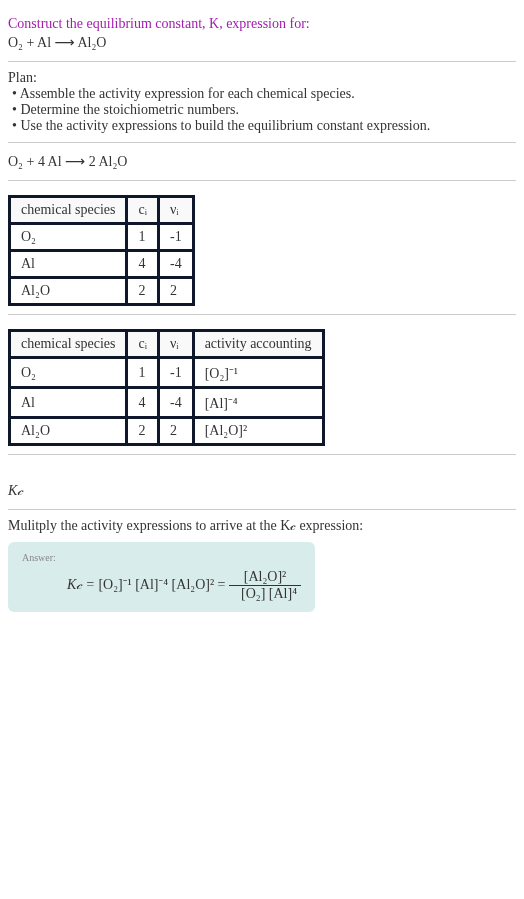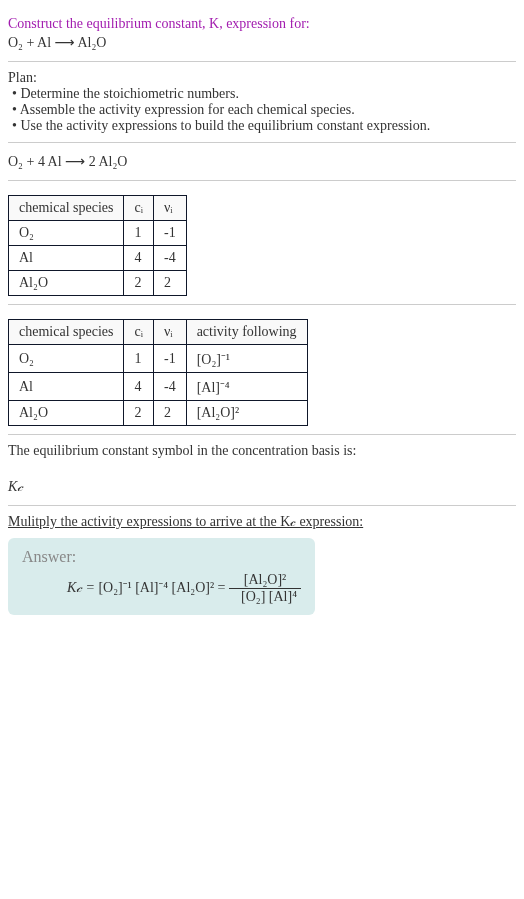--- a/index.html
+++ b/index.html
@@ -17,55 +17,55 @@
       padding: 8px 0;
     }
     .prompt { color: #a21caf; margin-bottom: 2px; }
     .eq { margin: 2px 0; }
     .bullet { margin-left: 4px; }
     table.data {
       border-collapse: collapse;
       margin-top: 6px;
     }
     table.data th, table.data td {
-      border: 1px solid #0f172a;
+      border: 3px solid #0f172a;
       padding: 4px 10px;
       text-align: left;
       font-weight: normal;
     }
     table.data th { background: #f9f9f9; }
     .answer {
       background: #d9ecec;
       border-radius: 6px;
       padding: 10px 14px;
       display: inline-block;
       margin-top: 8px;
     }
-    .answer-label { color: #888; font-size: 16px; margin-bottom: 6px; }
+    .answer-label { color: #888; font-size: 10px; margin-bottom: 6px; }
     .frac {
       display: inline-block;
       vertical-align: middle;
       text-align: center;
     }
     .frac .num { display:block; border-bottom: 1px solid #333; padding: 0 4px; }
     .frac .den { display:block; padding: 0 4px; margin-left: 8px; }
     .nowrap{white-space:nowrap;}
   </style>
 </head>
 <body>
 
 <div class="section">
   <div class="prompt">Construct the equilibrium constant, K, expression for:</div>
   <div class="eq">O₂ + Al ⟶ Al₂O</div>
 </div>
 
 <div class="section">
   <div>Plan:</div>
+  <div class="bullet">• Assemble the activity expression for each chemical species.</div>
   <div class="bullet">• Determine the stoichiometric numbers.</div>
-  <div class="bullet">• Assemble the activity expression for each chemical species.</div>
   <div class="bullet">• Use the activity expressions to build the equilibrium constant expression.</div>
 </div>
 
 <div class="section">
   <div class="eq">O₂ + 4 Al ⟶ 2 Al₂O</div>
 </div>
 
 <div class="section">
   <table class="data">
     <tbody>
@@ -93,21 +93,21 @@
     </table>
 </div>
 
 <div class="section">
   <table class="data">
     <tbody>
         <tr>
       <th>chemical species</th>
       <th>cᵢ</th>
       <th>νᵢ</th>
-      <th>activity following</th>
+      <th>activity accounting</th>
     </tr>
     <tr>
       <td>O₂</td>
       <td>1</td>
       <td>-1</td>
       <td>[O₂]⁻¹</td>
     </tr>
     <tr>
       <td>Al</td>
       <td>4</td>
@@ -118,25 +118,24 @@
       <td>Al₂O</td>
       <td>2</td>
       <td>2</td>
       <td>[Al₂O]²</td>
     </tr>
   </tbody>
     </table>
 </div>
 
 <div class="section">
-  <div>The equilibrium constant symbol in the concentration basis is:</div>
   <div class="eq" style="font-style:italic;margin-top:20px;">K𝒸</div>
 </div>
 
-<div class="section" style="border-bottom:none;text-decoration:underline;">
+<div class="section" style="border-bottom:none;">
   <div>Mulitply the activity expressions to arrive at the K𝒸 expression:</div>
   <div class="answer">
     <div class="answer-label">Answer:</div>
     <span class="nowrap">
       <span style="font-style:italic;margin-left:45px;">K𝒸 = </span>
       <span>[O₂]⁻¹ [Al]⁻⁴ [Al₂O]² = </span>
       <span class="frac">
         <span class="num">[Al₂O]²</span>
         <span class="den">[O₂] [Al]⁴</span>
       </span>

